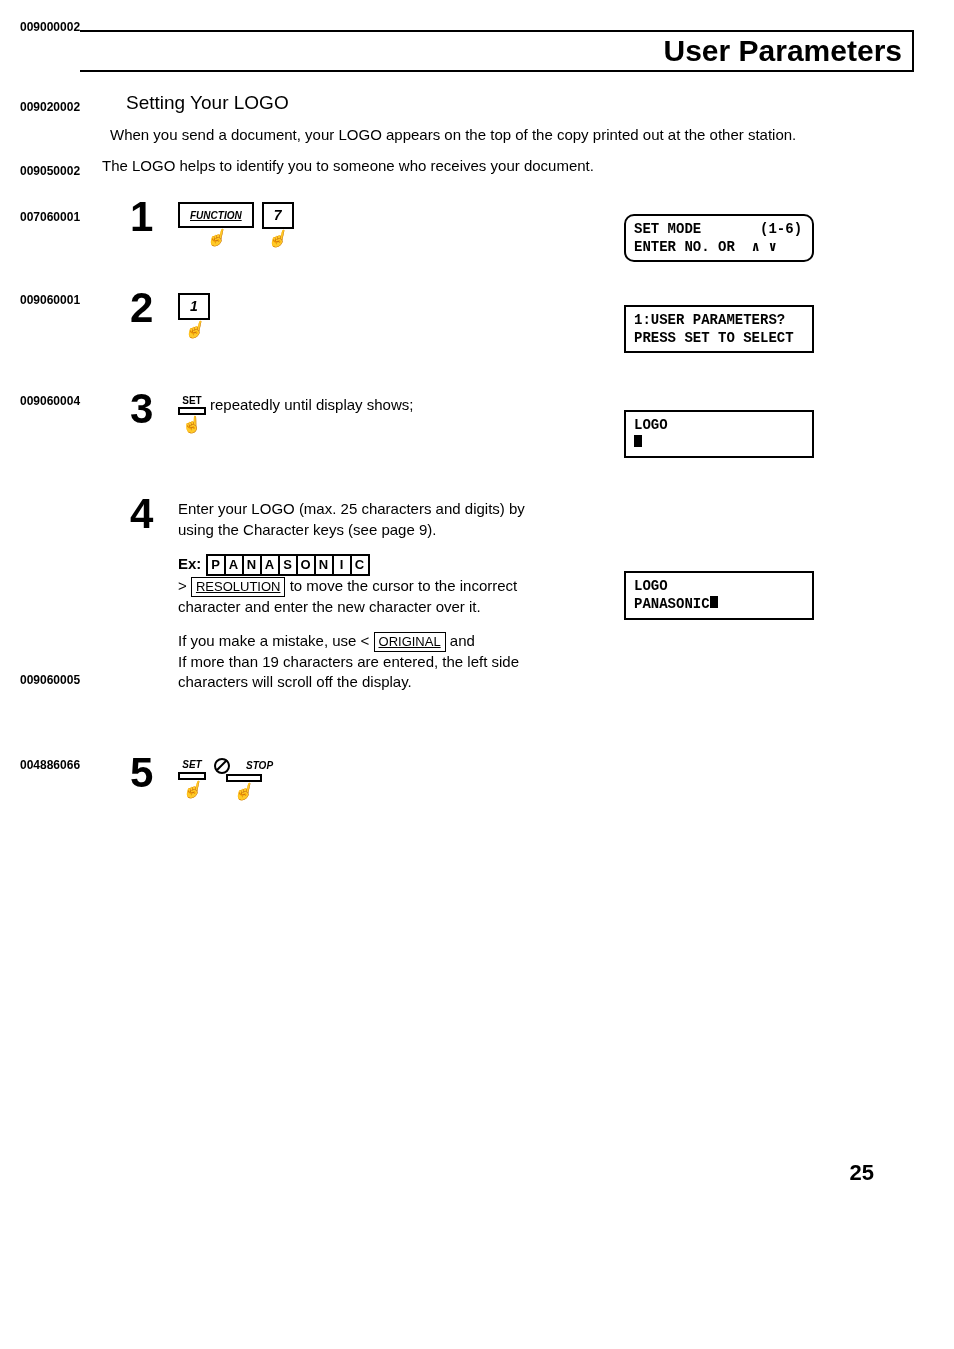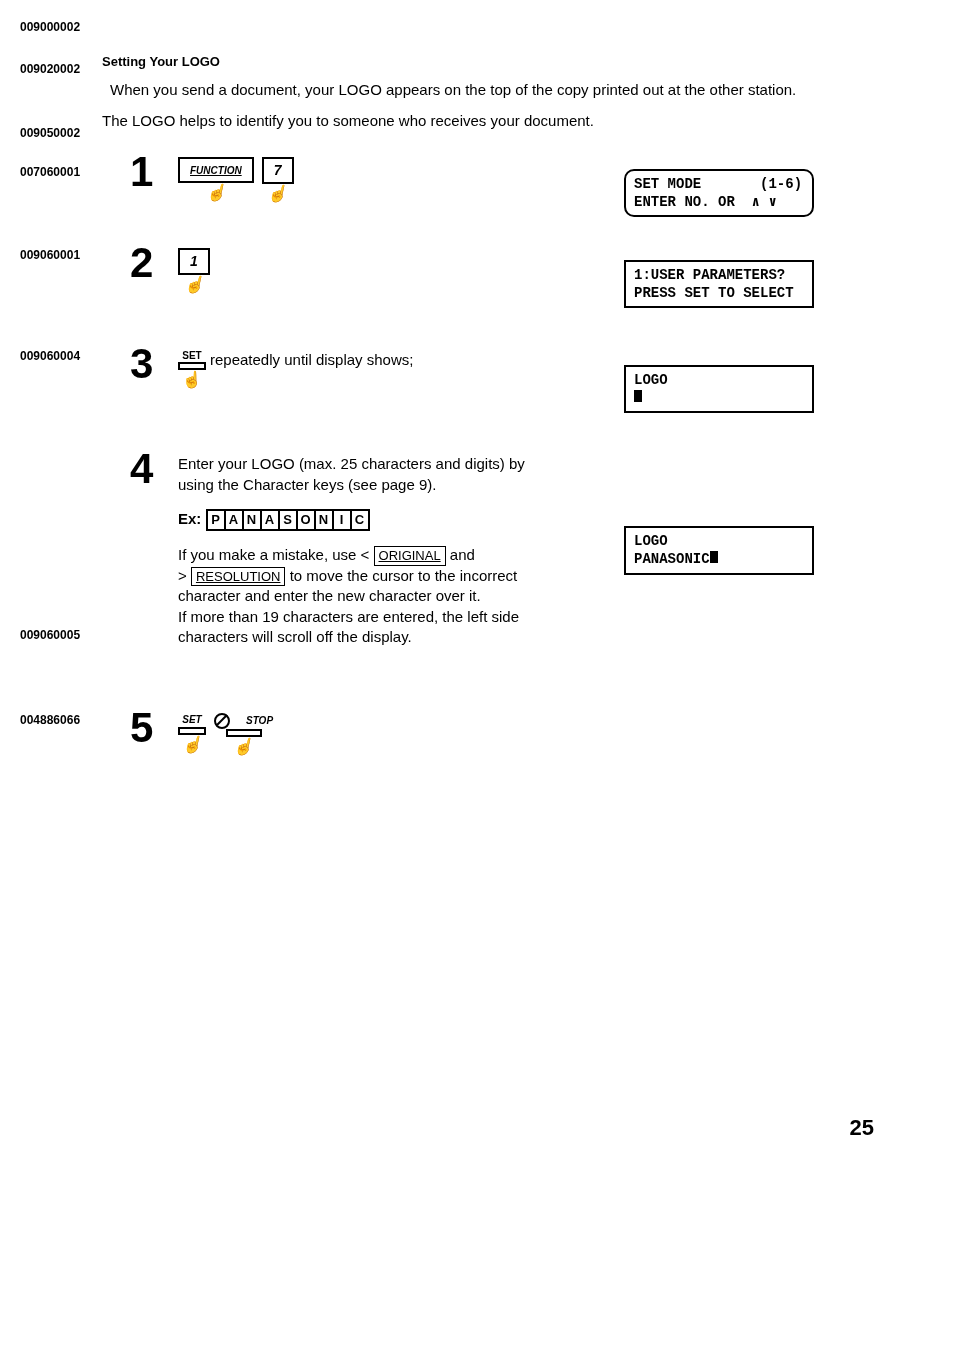--- a/index.html
+++ b/index.html
@@ -33,23 +33,23 @@
     text-align: right;
     padding: 2px 6px;
   }
   .left-code {
     position: absolute;
     left: 0;
     font-size: 12px;
     font-weight: bold;
   }
   .section-heading {
-    font-weight: bold;
-    font-size: 13px;
-    margin-left: 82px;
+    font-weight: normal;
+    font-size: 19px;
+    margin-left: 106px;
     margin-top: 20px;
   }
   .intro {
     margin-left: 90px;
     margin-top: 10px;
     font-size: 15px;
     line-height: 1.4;
   }
   .step-row {
     display: flex;
@@ -185,20 +185,23 @@
     margin-right: 40px;
   }
 </style>
 </head>
 <body>
 
 <div class="page">
 
   <div class="topcode">009000002</div>
 
+  <div class="title-wrap">
+    <div class="title">User Parameters</div>
+  </div>
 
   <div style="position:relative; margin-top:10px;">
     <span class="left-code" style="top:8px;">009020002</span>
     <div class="section-heading">Setting Your LOGO</div>
 
     <div class="intro">When you send a document, your LOGO appears on the top of the copy printed out at the other station.</div>
 
     <span class="left-code" style="top:72px;">009050002</span>
     <div class="intro" style="margin-left:82px;">The LOGO helps to identify you to someone who receives your document.</div>
   </div>
@@ -262,29 +265,29 @@
     <div class="step-row" style="margin-top:0;">
       <div class="step-num">4</div>
       <div class="step-body">
         <div>Enter your LOGO (max. 25 characters and digits) by using the Character keys (see page 9).</div>
 
         <div style="margin-top:14px; font-weight:bold;">
           <span>Ex:</span>
           <span id="example-chars"><span class="char-box">P</span><span class="char-box">A</span><span class="char-box">N</span><span class="char-box">A</span><span class="char-box">S</span><span class="char-box">O</span><span class="char-box">N</span><span class="char-box">I</span><span class="char-box">C</span></span>
         </div>
 
+        <div>
+          <span>&gt; </span>
+          <span class="word-box">RESOLUTION</span>
+          <span> to move the cursor to the incorrect character and enter the new character over it.</span>
+        </div>
         <div style="margin-top:14px;">
           <span>If you make a mistake, use &lt; </span>
           <span class="word-box">ORIGINAL</span>
           <span> and</span>
-        </div>
-        <div>
-          <span>&gt; </span>
-          <span class="word-box">RESOLUTION</span>
-          <span> to move the cursor to the incorrect character and enter the new character over it.</span>
         </div>
         <div>If more than 19 characters are entered, the left side characters will scroll off the display.</div>
       </div>
     </div>
     <span class="left-code" style="top:180px;">009060005</span>
     <div class="display-box" style="top:78px;">LOGO
 PANASONIC<span class="cursor-block"></span></div>
   </div>
 
   <div style="position:relative; margin-top:60px;">

